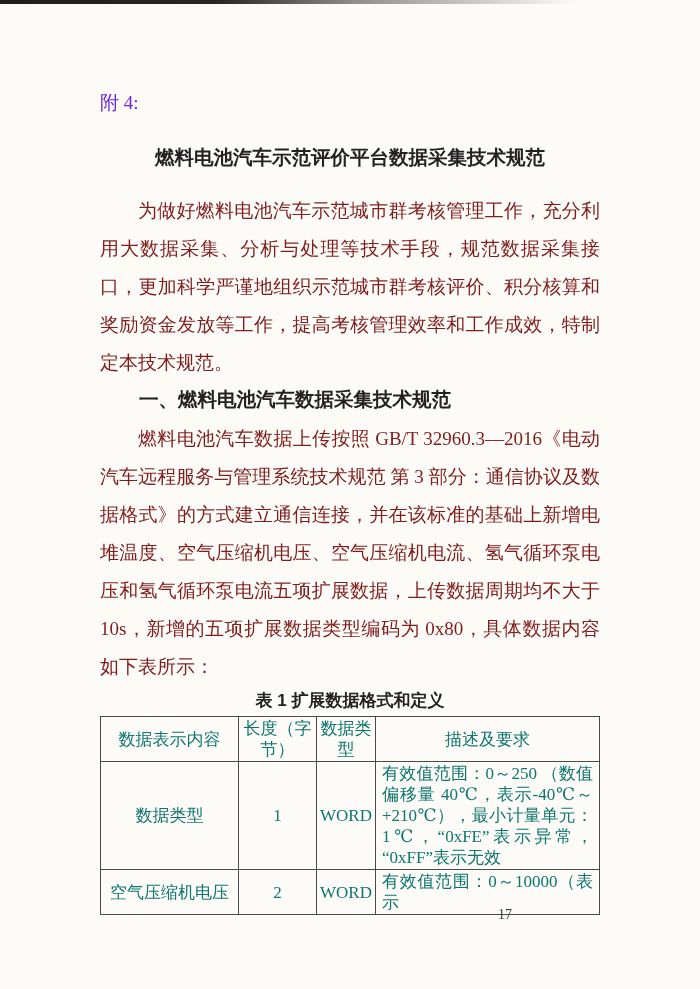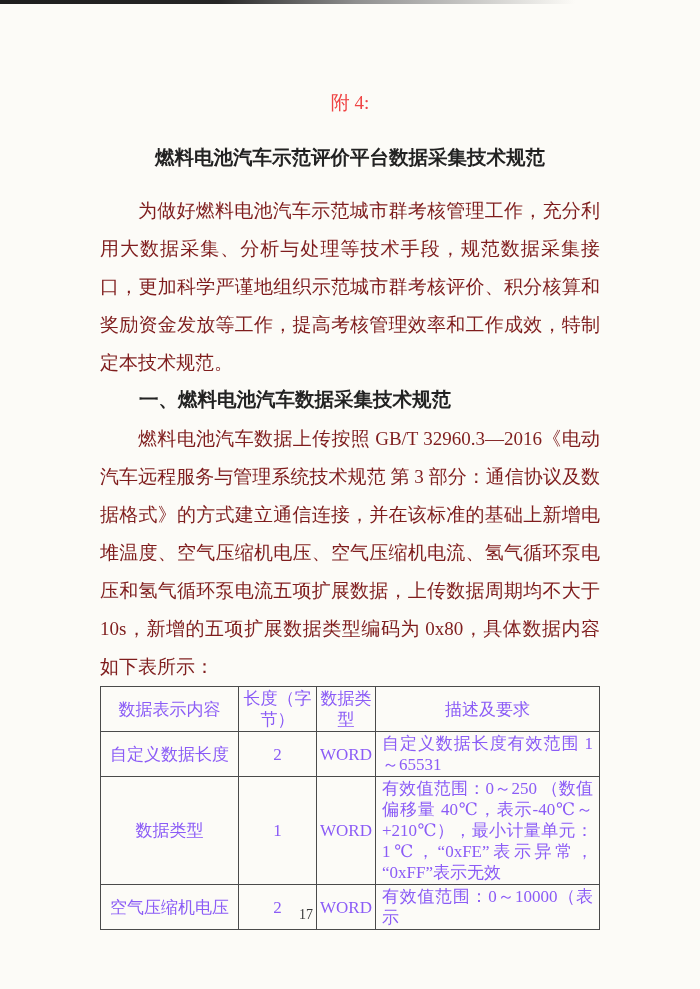--- a/index.html
+++ b/index.html
@@ -24,22 +24,21 @@
   }
   .content {
     position: absolute;
     left: 100px;
     top: 84px;
     width: 500px;
     font-size: 19px;
   }
   .attachment-label {
     line-height: 38px;
-    color: #ef4444;
-    text-align: center;
+    color: #6d28d9;
   }
   .doc-title {
     margin: 16px;
     text-align: center;
     font-family: "Liberation Sans", "DejaVu Sans", sans-serif;
     font-weight: 700;
     font-size: 19.5px;
     line-height: 38px;
     color: #222;
   }
@@ -65,41 +64,41 @@
     font-weight: 700;
     font-size: 17px;
     line-height: 30px;
     color: #222;
   }
   table.data-table {
     width: 499px;
     border-collapse: collapse;
     table-layout: fixed;
     font-size: 17px;
-    color: #8b5cf6;
+    color: #0f766e;
   }
   .data-table th, .data-table td {
     border: 1px solid #4a4a4a;
     padding: 1px 2px;
     line-height: 21px;
     font-weight: normal;
     text-align: center;
     vertical-align: middle;
     overflow: hidden;
   }
   .data-table td.col-desc {
     text-align: justify;
     padding: 1px 6px;
   }
   .page-number {
     position: absolute;
     left: 100px;
     top: 903px;
     width: 412px;
-    text-align: center;
+    text-align: right;
     font-size: 14px;
     line-height: 24px;
     color: #3a3a3a;
   }
 </style>
 </head>
 <body>
 
 <div class="page">
 
@@ -110,43 +109,38 @@
     <div class="attachment-label">附 4:</div>
 
     <h1 class="doc-title">燃料电池汽车示范评价平台数据采集技术规范</h1>
 
     <p class="body-para">为做好燃料电池汽车示范城市群考核管理工作，充分利用大数据采集、分析与处理等技术手段，规范数据采集接口，更加科学严谨地组织示范城市群考核评价、积分核算和奖励资金发放等工作，提高考核管理效率和工作成效，特制定本技术规范。</p>
 
     <h2 class="section-heading">一、燃料电池汽车数据采集技术规范</h2>
 
     <p class="body-para">燃料电池汽车数据上传按照 GB/T 32960.3—2016《电动汽车远程服务与管理系统技术规范 第 3 部分：通信协议及数据格式》的方式建立通信连接，并在该标准的基础上新增电堆温度、空气压缩机电压、空气压缩机电流、氢气循环泵电压和氢气循环泵电流五项扩展数据，上传数据周期均不大于 10s，新增的五项扩展数据类型编码为 0x80，具体数据内容如下表所示：</p>
 
+    <div class="table-caption">表 1 扩展数据格式和定义</div>
 
     <table class="data-table">
       <colgroup>
         <col style="width:138px">
         <col style="width:78px">
         <col style="width:59px">
         <col style="width:224px">
       </colgroup>
       <thead>
         <tr>
           <th>数据表示内容</th>
           <th>长度（字节）</th>
           <th>数据类型</th>
           <th>描述及要求</th>
         </tr>
       </thead>
       <tbody>
-          <tr>
-            <td>自定义数据长度</td>
-            <td>2</td>
-            <td>WORD</td>
-            <td class="col-desc">自定义数据长度有效范围 1～65531</td>
-          </tr>
           <tr>
             <td>数据类型</td>
             <td>1</td>
             <td>WORD</td>
             <td class="col-desc">有效值范围：0～250 （数值偏移量 40℃，表示-40℃～+210℃），最小计量单元：1℃，“0xFE”表示异常，“0xFF”表示无效</td>
           </tr>
           <tr>
             <td>空气压缩机电压</td>
             <td>2</td>
             <td>WORD</td>

